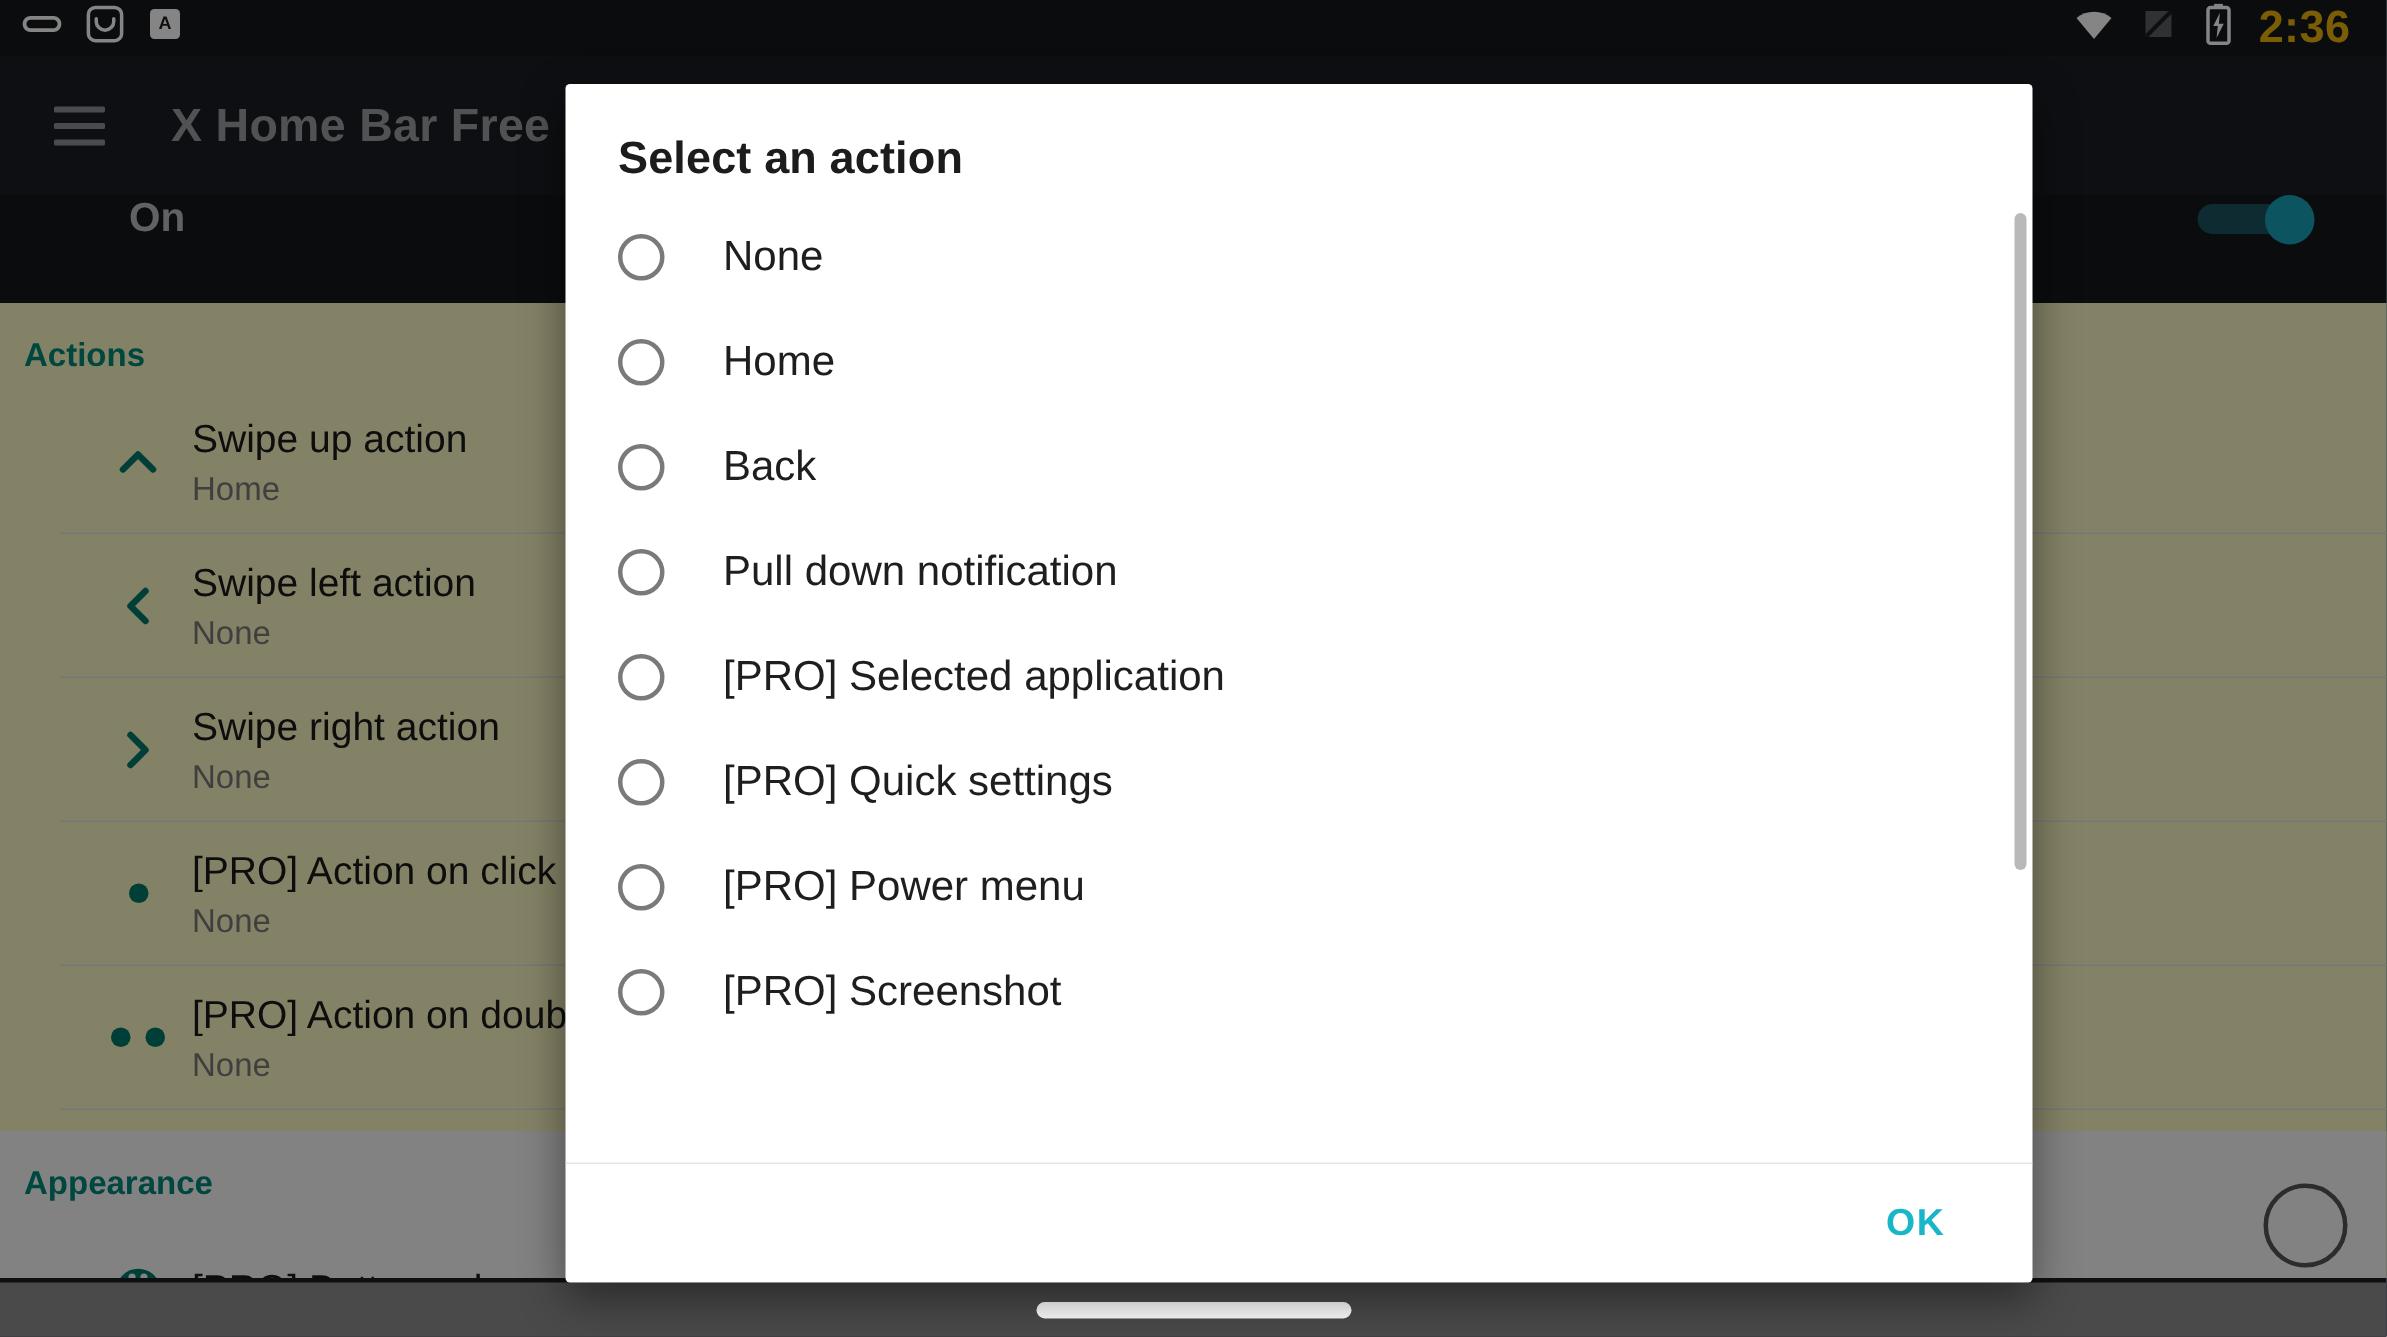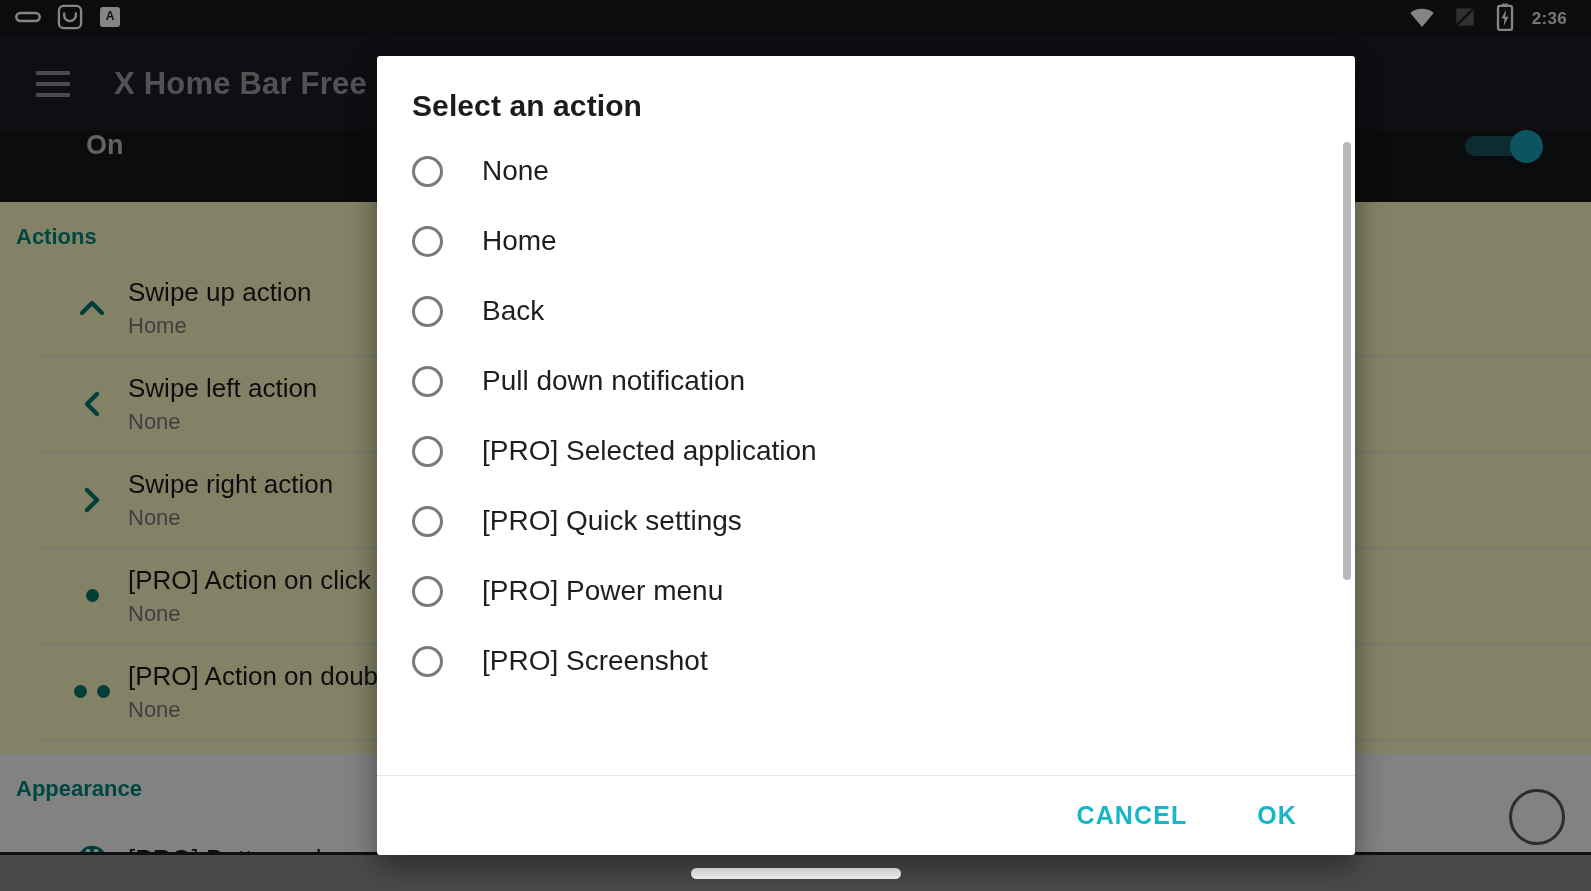--- a/index.html
+++ b/index.html
@@ -24,21 +24,21 @@
     padding: 0 14px;
     z-index: 5;
   }
   #status-left { display: flex; align-items: center; gap: 14px; }
   #status-right {
     margin-left: auto; display: flex; align-items: center; gap: 16px;
     padding-right: 10px;
   }
   .sb-icon { display: block; }
   .clock {
-    color: #e5e5e5; font-size: 17px; font-weight: bold;
+    color: #eab308; font-size: 30px; font-weight: bold;
     letter-spacing: .3px; line-height: 1;
   }
 
   
   #app-bar {
     position: absolute; left: 0; top: 37px;
     width: 1591px; height: 93px;
     background: #1b1e23;
     display: flex; align-items: center;
   }
@@ -394,18 +394,17 @@
             <div class="radio"></div>
             <div class="radio-label">[PRO] Screenshot</div>
           </div>
         </div>
       <div id="dialog-scrollbar">
         <div id="dialog-scroll-thumb"></div>
       </div>
     </div>
 
     <div id="dialog-footer">
-      <button class="dialog-btn" id="cancel-button">CANCEL</button>
       <button class="dialog-btn" id="ok-button">OK</button>
     </div>
   </div>
 
 </div>
 
 </body></html>

